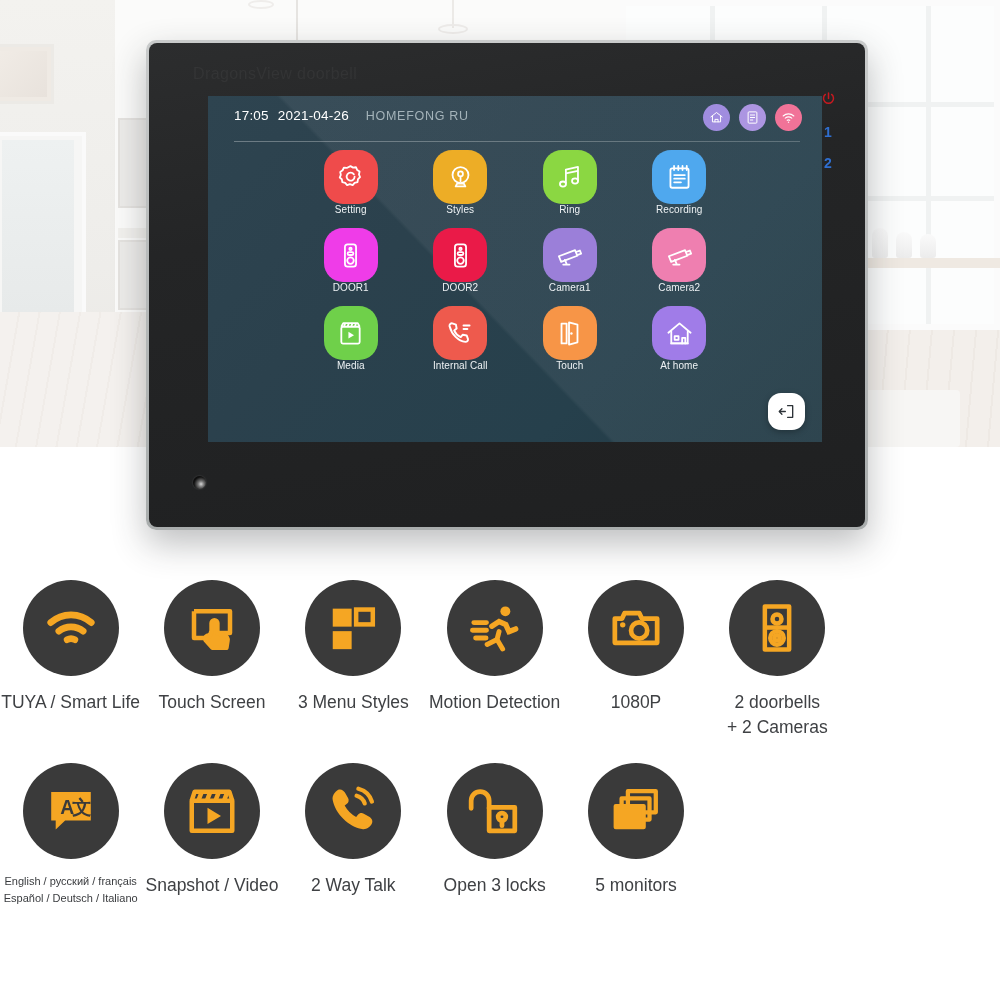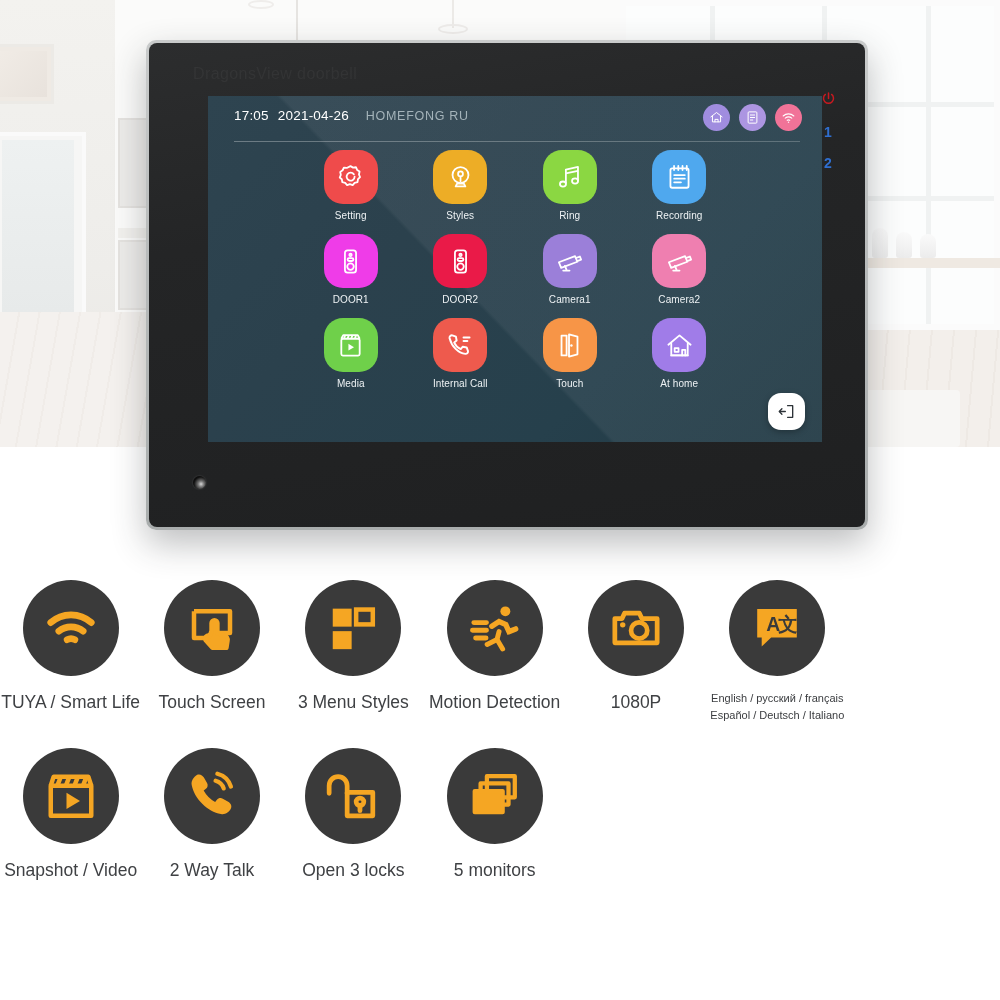--- a/index.html
+++ b/index.html
@@ -171,21 +171,21 @@
     row-gap:13px; padding:0 88px;
     justify-items:center;
   }
   .app{ width:74px; display:flex; flex-direction:column; align-items:center; }
   .app-ico{
     width:54px; height:54px; border-radius:19px;
     display:flex; align-items:center; justify-content:center;
   }
   .app-ico svg{ width:29px; height:29px; }
   .app-lbl{
-    margin-top:6px; font-size:10px; color:#eef2f4; letter-spacing:0.1px; white-space:nowrap;
+    font-size:10px; color:#eef2f4; letter-spacing:0.1px; white-space:nowrap;
   }
   .exit-btn{
     position:absolute; right:17px; bottom:12px;
     width:37px; height:37px; border-radius:13px; background:#ffffff;
     display:flex; align-items:center; justify-content:center;
     box-shadow:0 2px 6px rgba(0,0,0,0.28);
   }
   .exit-btn svg{ width:19px; height:19px; }
 
   
@@ -504,20 +504,33 @@
       <div class="feat-circle">
         <svg viewBox="0 0 24 24" fill="none" stroke="#f5a623" stroke-width="2.1" stroke-linejoin="round">
           <path d="M2.6 7.8h3.2l1.1-2.4h6.6l1.1 2.4h6.8v10.8H2.6z"></path>
           <circle cx="13.4" cy="13.1" r="3.6"></circle>
           <circle cx="6.1" cy="10.6" r="1.2" fill="#f5a623" stroke="none"></circle>
         </svg>
       </div>
       <div class="feat-lbl">1080P</div>
     </div>
 
+    <div class="feat">
+      <div class="feat-circle">
+        <svg viewBox="0 0 24 24" fill="none" stroke="#f5a623" stroke-width="2" stroke-linejoin="round">
+          <rect x="6.6" y="2.4" width="10.8" height="19.2"></rect>
+          <circle cx="12" cy="8" r="2"></circle>
+          <path d="M6.6 11.8h10.8"></path>
+          <circle cx="12" cy="16.4" r="3"></circle>
+          <circle cx="12" cy="16.4" r="1.2"></circle>
+        </svg>
+      </div>
+      <div class="feat-lbl">2 doorbells
++ 2 Cameras</div>
+    </div>
 
     <div class="feat">
       <div class="feat-circle">
         <svg viewBox="0 0 24 24">
           <path d="M3.2 3.6h17.6v12.6H9.4l-4.2 4v-4H3.2z" fill="#f5a623"></path>
           <text x="7.2" y="13.2" font-family="Liberation Sans, sans-serif" font-size="8.6" font-weight="bold" fill="#3a3a3a">A</text>
           <text x="12.6" y="13.4" font-family="Liberation Sans, sans-serif" font-size="8.6" font-weight="bold" fill="#3a3a3a">文</text>
         </svg>
       </div>
       <div class="feat-lbl small">English / русский / français

